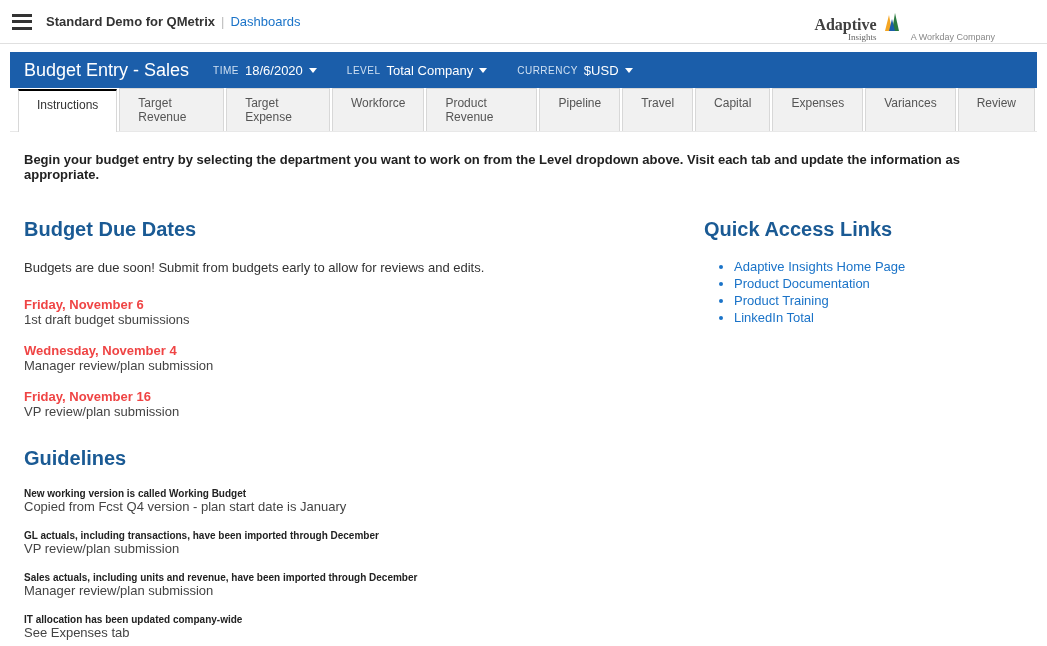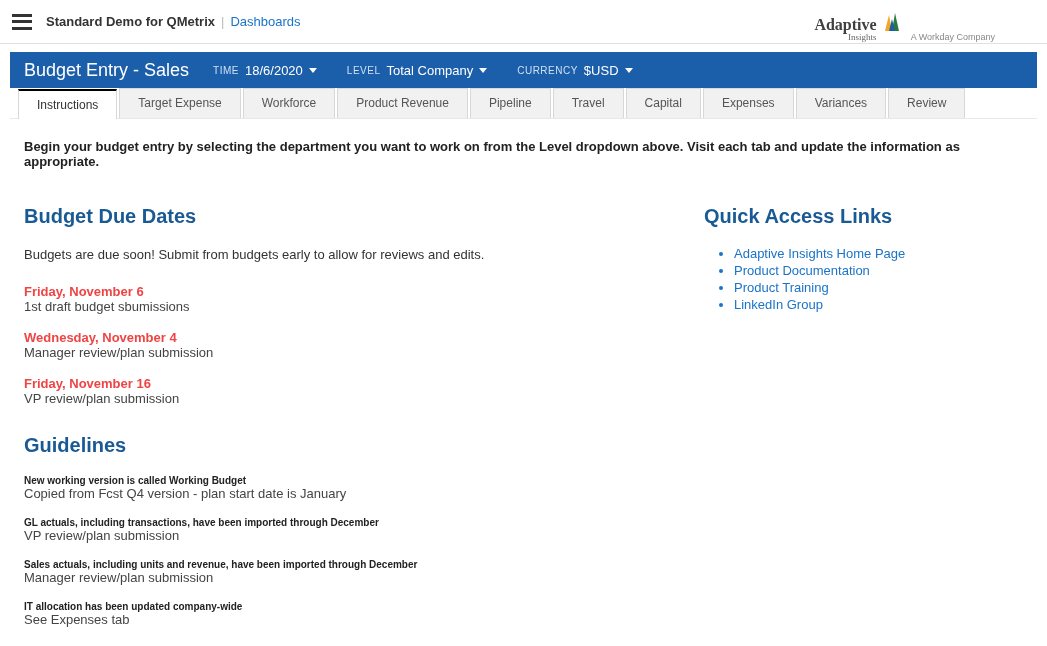--- a/index.html
+++ b/index.html
@@ -253,20 +253,21 @@
 
   <div class="selector">
     <span class="selector-label">CURRENCY</span>
     <span class="selector-value">$USD</span>
     <span class="caret-down"></span>
   </div>
 </div>
 
 <div class="tabs">
   <div class="tab active">Instructions</div>
+  <div class="tab">Target Revenue</div>
   <div class="tab">Target Expense</div>
   <div class="tab">Workforce</div>
   <div class="tab">Product Revenue</div>
   <div class="tab">Pipeline</div>
   <div class="tab">Travel</div>
   <div class="tab">Capital</div>
   <div class="tab">Expenses</div>
   <div class="tab">Variances</div>
   <div class="tab">Review</div>
 </div>
@@ -311,17 +312,17 @@
         <div class="gd">See Expenses tab</div>
       </div>
     </div>
 
     <div class="col-right">
       <h2 class="section">Quick Access Links</h2>
       <ul class="links">
         <li><span>Adaptive Insights Home Page</span></li>
         <li><span>Product Documentation</span></li>
         <li><span>Product Training</span></li>
-        <li><span>LinkedIn Group</span></li>
+        <li><span>LinkedIn Total</span></li>
       </ul>
     </div>
   </div>
 </div>
 
 </body></html>

